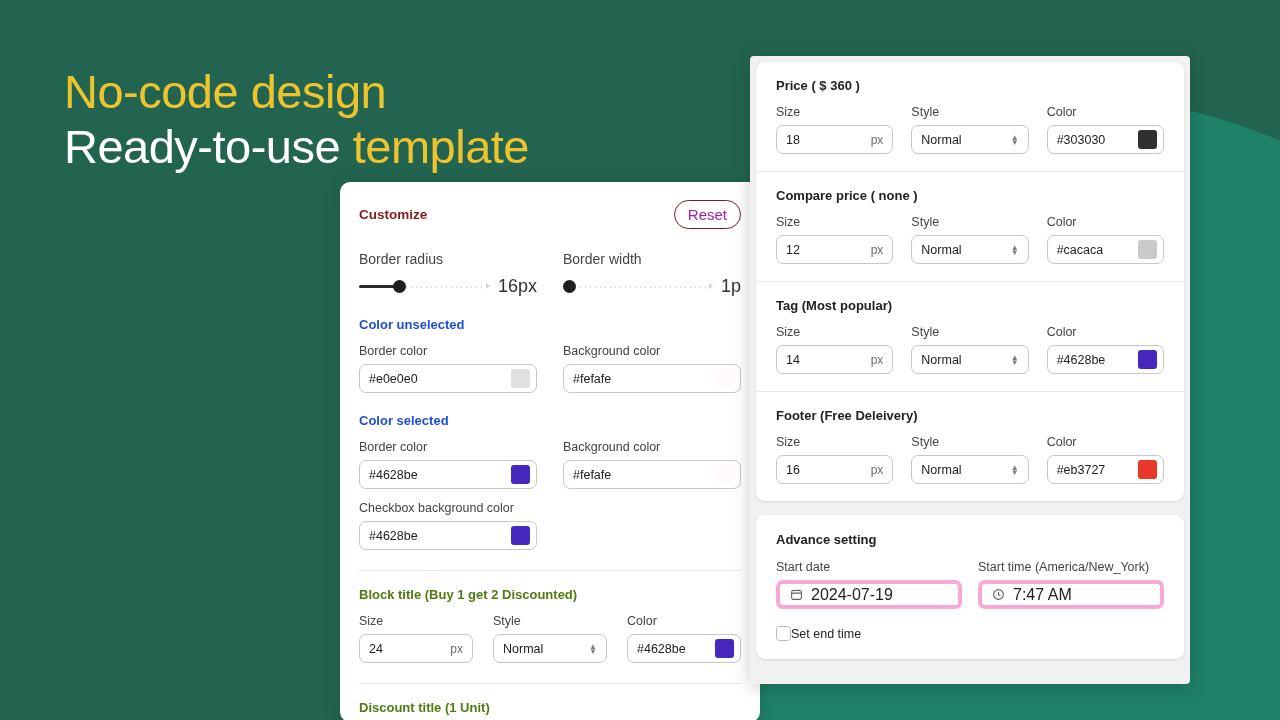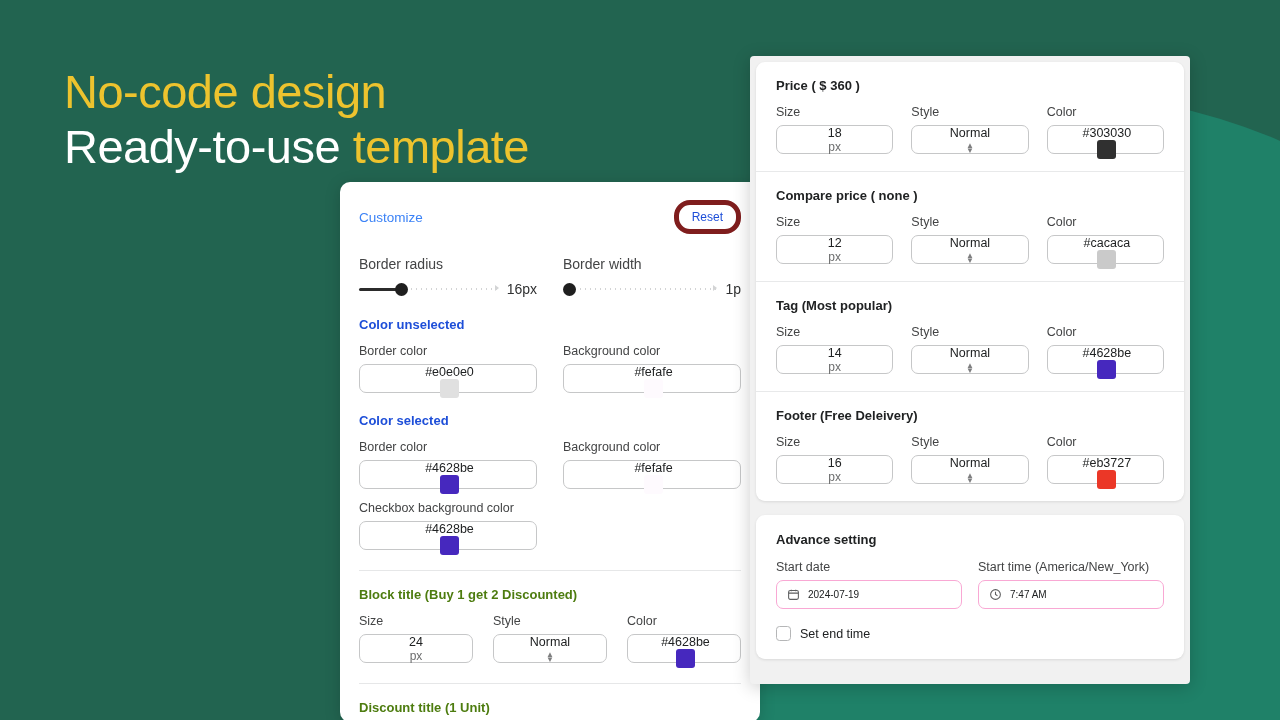--- a/index.html
+++ b/index.html
@@ -44,50 +44,50 @@
   }
   .card{
     background:#ffffff; border-radius:9px;
     box-shadow:0 1px 3px rgba(0,0,0,.10);
   }
   .card + .card{ margin-top:14px; }
 
   
   .lp-pad{ padding:18px 19px 0 19px; }
   .lp-head{ display:flex; align-items:center; justify-content:space-between; }
-  .lp-title{ font-size:13.5px; font-weight:normal; color:#3b82f6; }
+  .lp-title{ font-size:13.5px; font-weight:bold; color:#7f1d1d; }
   .reset-btn{
-    font-size:12px; color:#1d4ed8; background:#fff;
-    border:5px solid #7f1d1d; border-radius:16px;
+    font-size:15px; color:#a21caf; background:#fff;
+    border:1px solid #7f1d1d; border-radius:16px;
     padding:5px 13px; white-space:nowrap;
   }
   .sliders{ display:flex; gap:26px; margin-top:22px; }
   .slider-col{ flex:1; min-width:0; }
   .slider-label{ font-size:14px; color:#434445; }
   .slider-row{ display:flex; align-items:center; gap:9px; margin-top:9px; }
   .track{ position:relative; flex:1; height:14px; display:flex; align-items:center; }
   .track-dots{
     position:absolute; left:0; right:0; height:2px; top:6px;
     background-image:radial-gradient(circle, #d3d4d5 0.9px, transparent 1px);
     background-size:5px 2px;
   }
   .track-fill{ position:absolute; left:0; height:3px; top:5.5px; background:#2b2b2b; border-radius:2px; }
   .knob{ position:absolute; width:13px; height:13px; border-radius:50%; background:#1f1f1f; top:0.5px; }
   .track-arrow{ position:absolute; right:-1px; top:3px; width:0;height:0;
     border-top:3px solid transparent;border-bottom:3px solid transparent;border-left:4px solid #d3d4d5; }
-  .slider-val{ font-size:14px; color:#303132; white-space:nowrap; }
+  .slider-val{ font-size:18px; color:#303132; white-space:nowrap; }
 
   .sec-title{ font-size:13px; font-weight:bold; color:#1d4ed8; margin-top:20px; }
   .field-grid{ display:flex; gap:26px; margin-top:12px; }
   .field{ flex:1; min-width:0; }
   .field-label{ font-size:12.5px; color:#434445; margin-bottom:6px; }
 
   .ctl{
     height:29px; border:1px solid #c6c7c8; border-radius:7px; background:#fff;
-    display:flex; align-items:center; padding:0 9px; font-size:12.5px; color:#202223;flex-direction:column;
+    display:flex; align-items:center; padding:0 9px; font-size:12.5px; color:#202223;
   }
   .ctl.color{ justify-content:space-between; padding-right:6px; }
   .swatch{ width:19px; height:19px; border-radius:3px; flex:none; }
   .ctl.num{ justify-content:space-between; }
   .unit{ color:#6c6d6e; font-size:12px; }
   .ctl.sel{ justify-content:space-between; padding-right:9px; }
   .chev{ display:flex; flex-direction:column; line-height:5px; color:#7d7e7f; font-size:8px; }
 
   .divider{ height:1px; background:#e6e7e8; margin-top:20px; }
   .blk{ padding:16px 19px 0 19px; }
@@ -100,24 +100,24 @@
   .rp-sec + .rp-sec{ border-top:1px solid #e8e9ea; }
   .rp-title{ font-size:13px; font-weight:bold; color:#202223; }
   .rp-trio{ display:flex; gap:18px; margin-top:12px; }
   .rp-trio .field{ flex:1; min-width:0; }
   .rp-ctl{ height:29px; }
 
   
   .adv{ padding:17px 20px 18px 20px; }
   .adv-grid{ display:flex; gap:16px; margin-top:13px; }
   .adv-col{ flex:1; }
-  .adv-ctl{ height:29px; border:1px solid #f9a8d4; border-radius:7px; background:#fff;
-    display:flex; align-items:center; gap:8px; padding:0 10px; font-size:10px; color:#202223; }
+  .adv-ctl{ height:29px; border:4px solid #f9a8d4; border-radius:7px; background:#fff;
+    display:flex; align-items:center; gap:8px; padding:0 10px; font-size:16px; color:#202223; }
   .mini-icon{ flex:none; display:flex; align-items:center; color:#5d5e5f; }
-  .checkrow{ display:flex; align-items:center; gap:9px; margin-top:17px; }
+  .checkrow{ display:flex; align-items:center; margin-top:17px; }
   .cbox{ width:15px; height:15px; border:1.4px solid #b5b6b7; border-radius:3.5px; background:#fff; flex:none; }
   .cbox-label{ font-size:12.5px; color:#202223; }
 </style>
 </head>
 <body>
 
 <div class="bg-arc"></div>
 
 <div class="hero">
   <div class="hero-line hl-y">No-code design</div>

